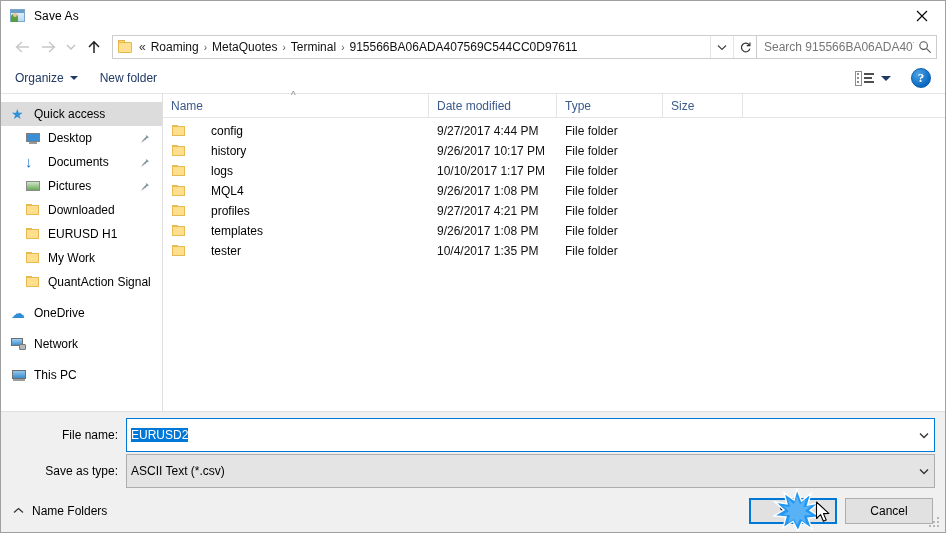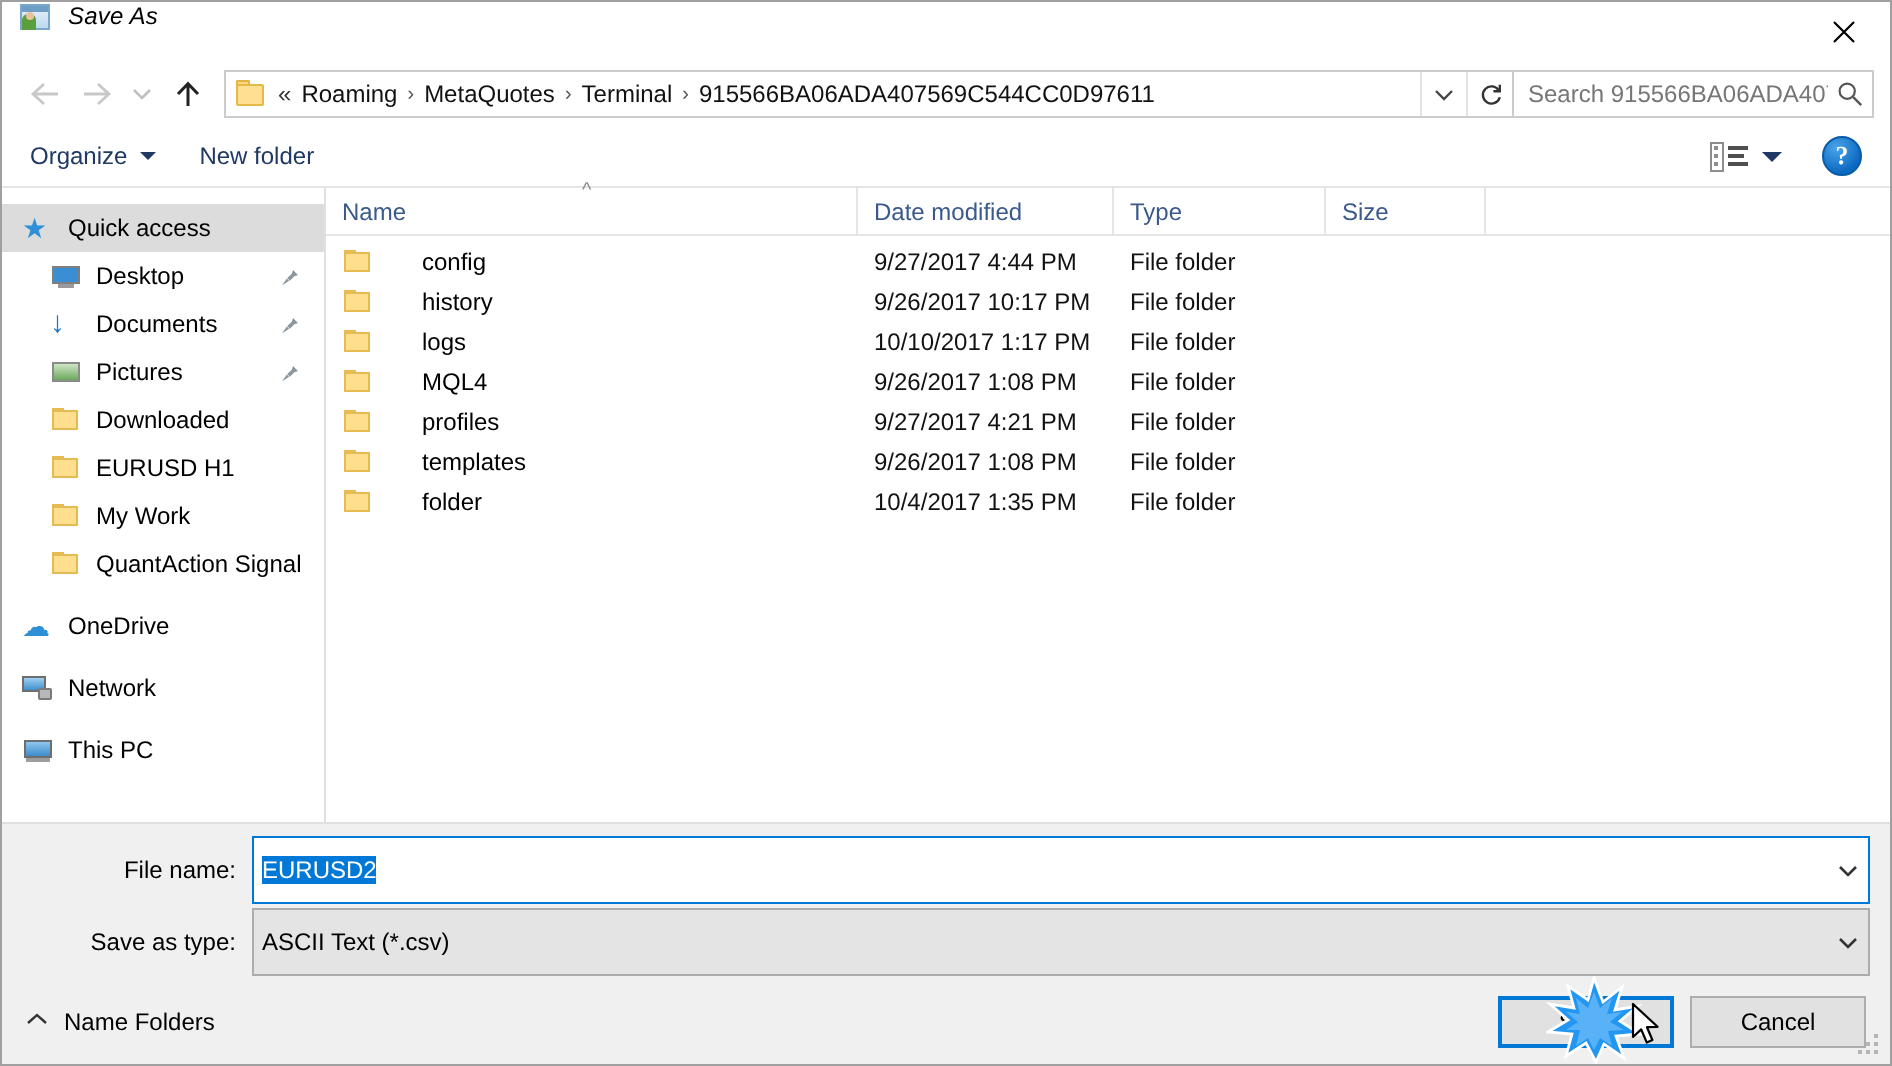--- a/index.html
+++ b/index.html
@@ -19,22 +19,22 @@
     display: flex;
     flex-direction: column;
   }
 
   
   .titlebar {
     height: 30px;
     flex: 0 0 30px;
     background: #ffffff;
     display: flex;
-    position: relative;
-    font-style: italic;
+    align-items: center;
+    position: relative;
   }
   .title-icon {
     width: 16px; height: 16px;
     margin-left: 9px; margin-right: 8px;
     position: relative;
     flex: 0 0 16px;
   }
   .title-icon .ti-back {
     position: absolute; left: 0; top: 1px;
     width: 15px; height: 13px;
@@ -844,21 +844,21 @@
           <div class="cell date">9/26/2017 1:08 PM</div>
           <div class="cell type">File folder</div>
           <div class="cell size"></div>
         </div>
         <div class="row">
           <div class="cell name">
             <span class="row-folder-icon ic-folder">
                 <i class="ftab"></i>
                 <i class="fbody"></i>
               </span>
-            <span>folder</span>
+            <span>tester</span>
           </div>
           <div class="cell date">10/4/2017 1:35 PM</div>
           <div class="cell type">File folder</div>
           <div class="cell size"></div>
         </div>
       </div>
     </div>
   </div>
 
   <div class="bottom">

